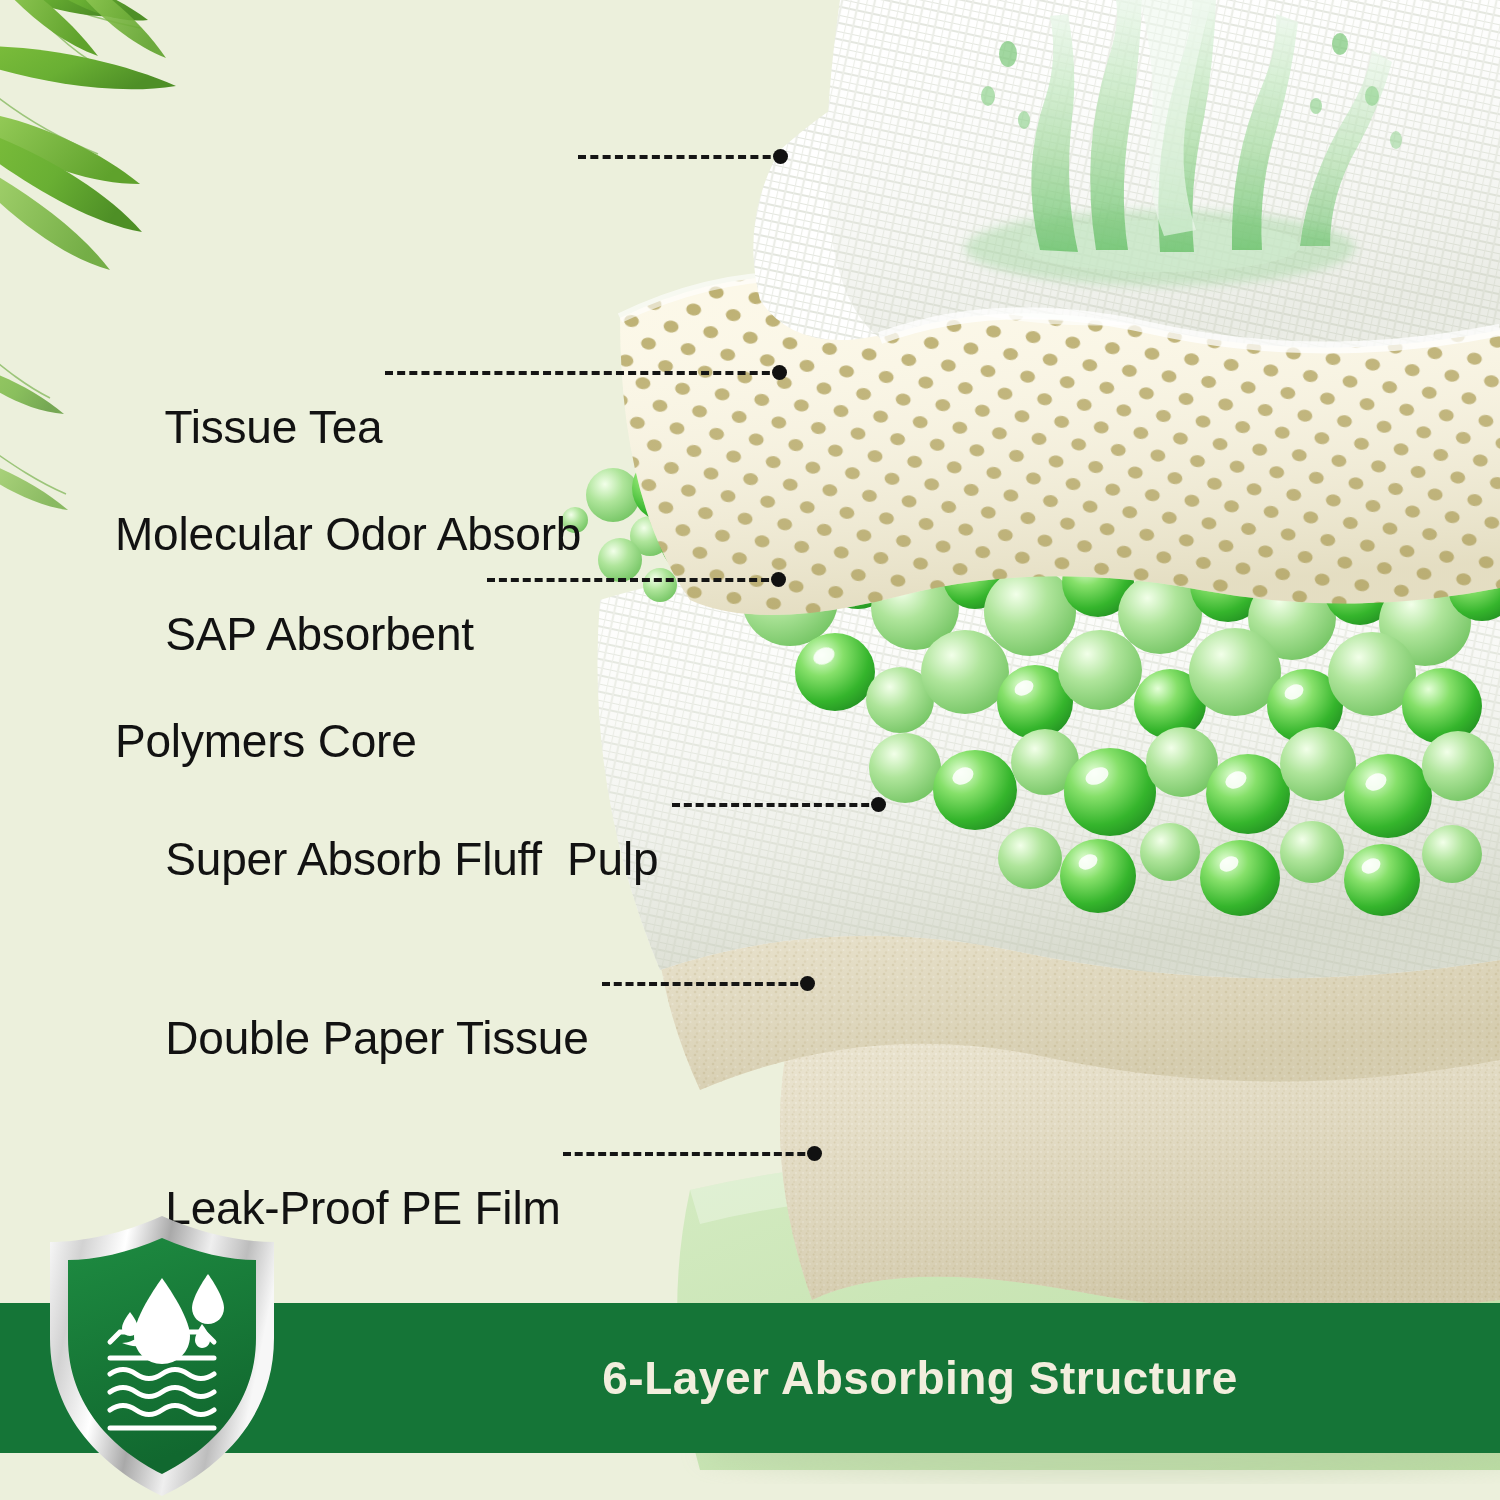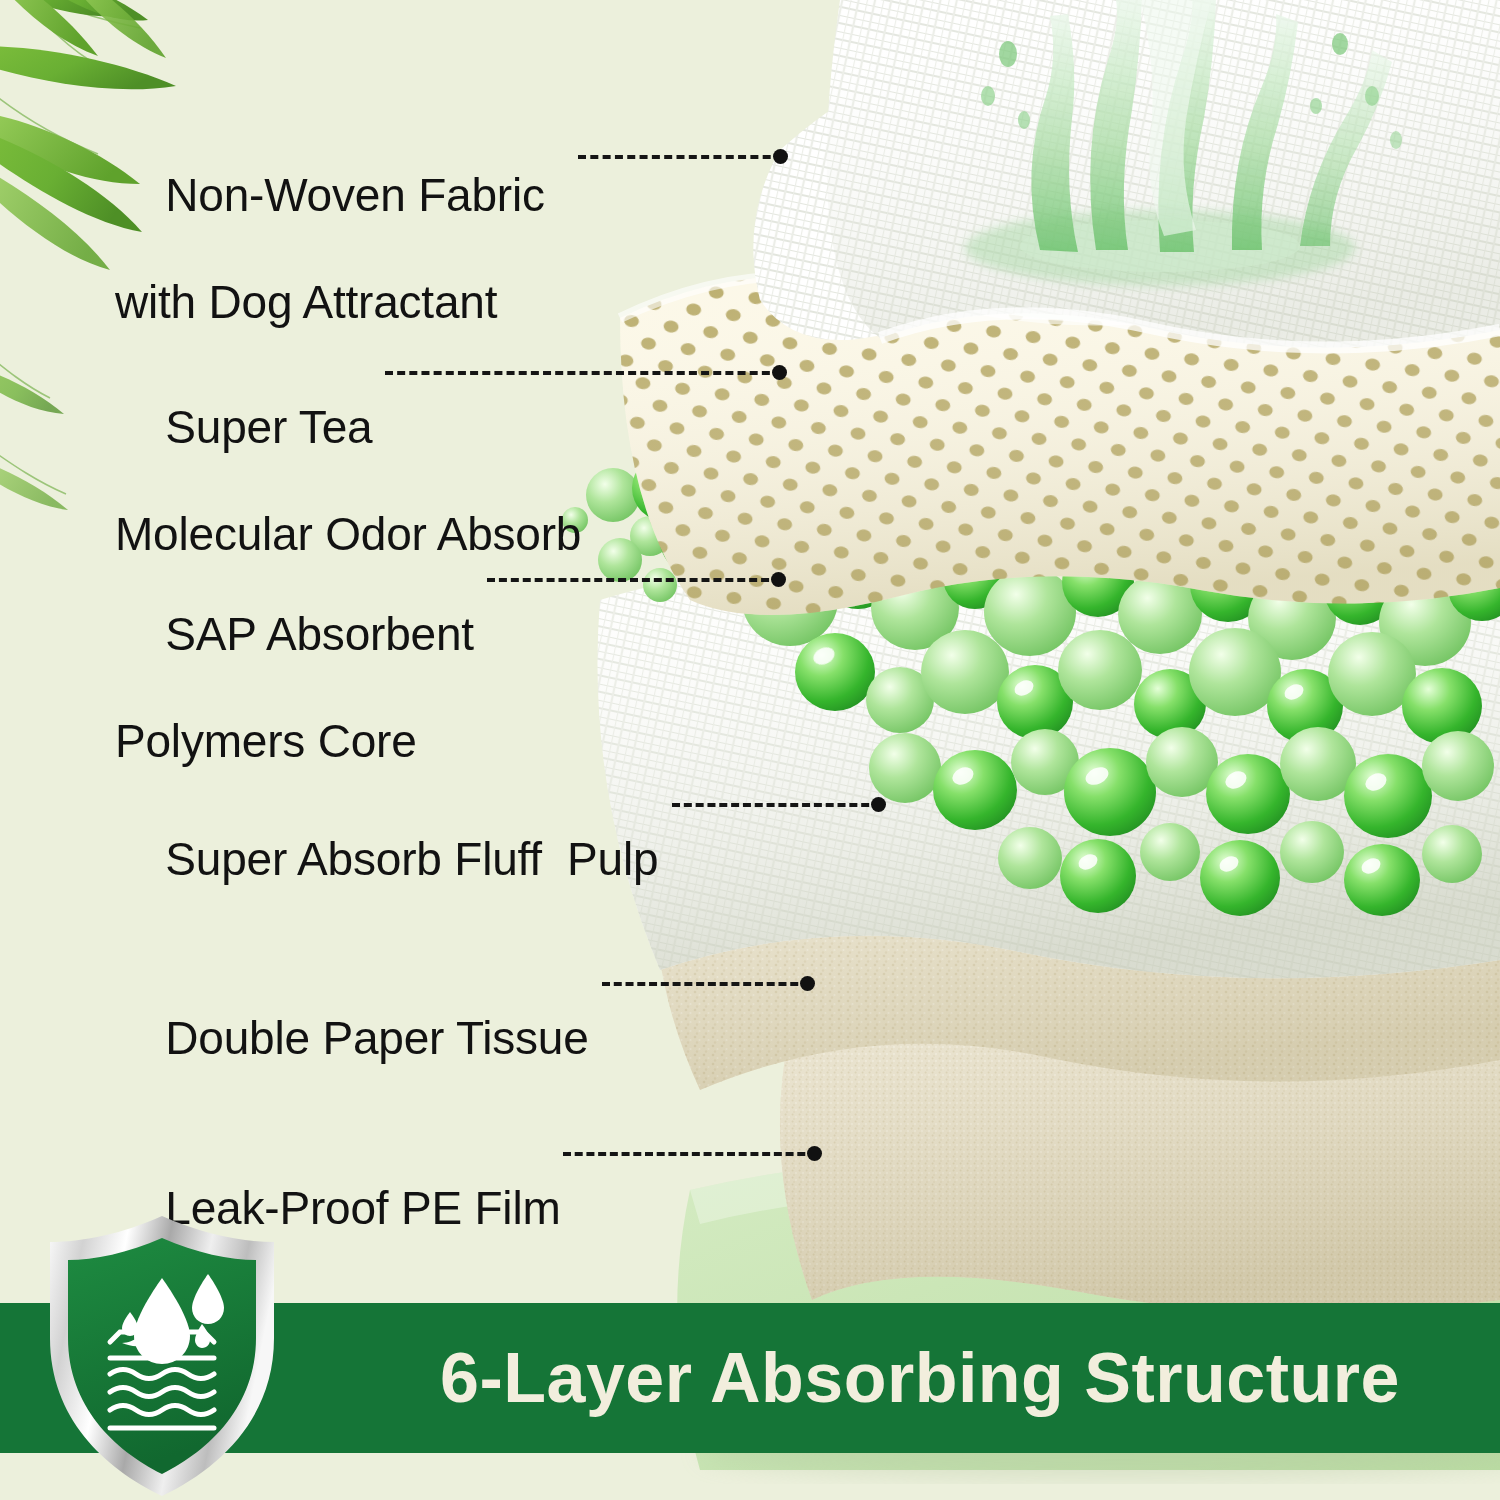--- a/index.html
+++ b/index.html
@@ -48,21 +48,21 @@
   .banner {
     position:absolute; left:0; top:1303px; width:1500px; height:150px;
     background:#157537;
     z-index:40;
   }
   .banner-title {
     position:absolute;
     left:360px; top:0; right:20px; height:150px;
     display:flex; align-items:center; justify-content:center;
     color:#F2EEDD;
-    font-size:70px;
+    font-size:46px;
     font-weight:bold;
     letter-spacing:0.5px;
     white-space:nowrap;
   }
 
   
   .shield { position:absolute; left:42px; top:1212px; width:240px; height:288px; z-index:50; }
   .shield svg { display:block; width:240px; height:288px; }
 </style>
 </head>
@@ -343,27 +343,23 @@
   </div>
   <div class="leader" style="left:602px; top:982px; width:208px;">
     <div class="dash"></div>
       <div class="dot"></div>
   </div>
   <div class="leader" style="left:563px; top:1152px; width:254px;">
     <div class="dash"></div>
       <div class="dot"></div>
   </div>
 
-  <div class="label" style="left:115px; top:116px;">
-    <span>Non-Woven Fabric</span>
-    <span class="ln2">with Dog Attractant</span>
-  </div>
 
   <div class="label" style="left:115px; top:348px;">
-    <span>Super Tea</span>
+    <span>Tissue Tea</span>
     <span class="ln2">Molecular Odor Absorb</span>
   </div>
 
   <div class="label" style="left:115px; top:780px;">
     <span>Super Absorb Fluff  Pulp</span>
   </div>
 
   <div class="label" style="left:115px; top:555px;">
     <span>SAP Absorbent</span>
     <span class="ln2">Polymers Core</span>

